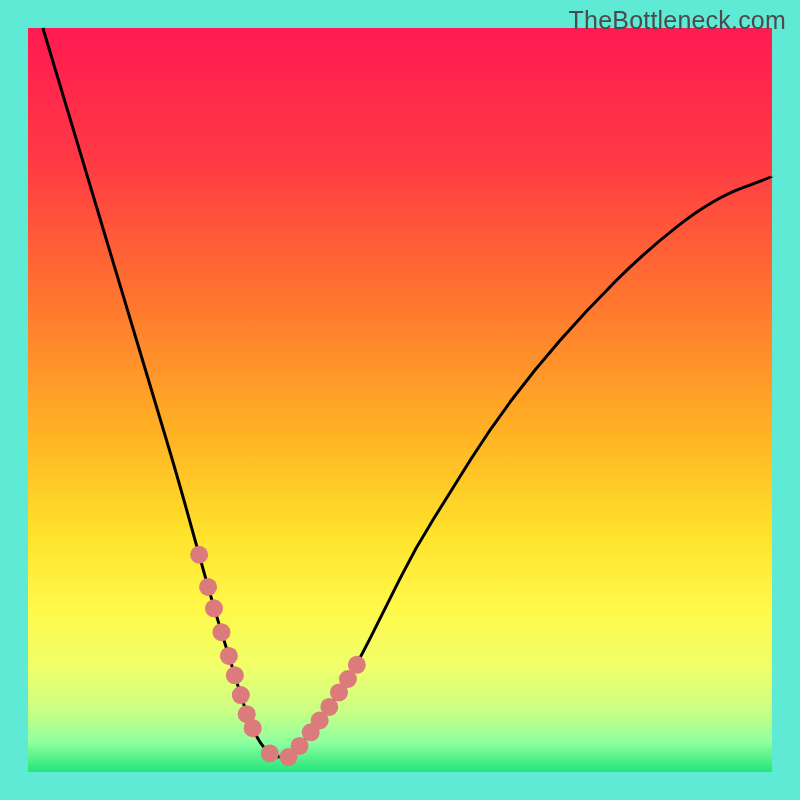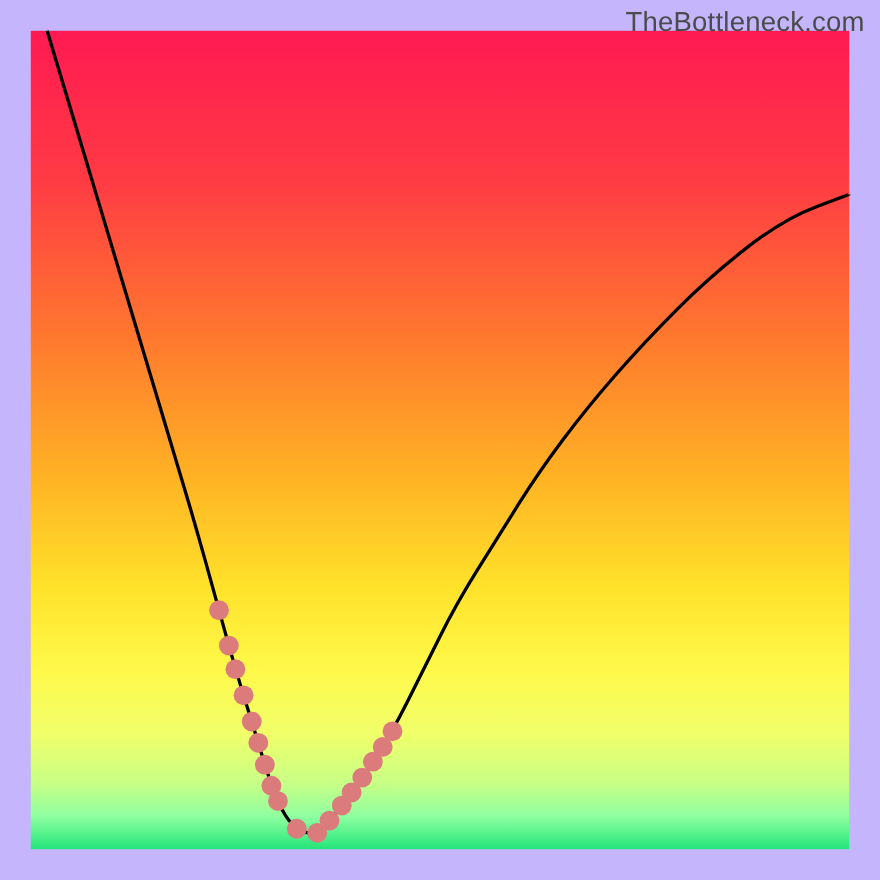--- a/index.html
+++ b/index.html
@@ -10,21 +10,21 @@
     overflow: hidden;
     background: #000;
     font-family: Arial, Helvetica, sans-serif;
   }
   .frame {
     position: absolute;
     left: 0;
     top: 0;
     width: 800px;
     height: 800px;
-    background: #c4b5fd;
+    background: #5eead4;
   }
   .plot {
     position: absolute;
     left: 28px;
     top: 28px;
     width: 744px;
     height: 744px;
     
   }
   .watermark {

